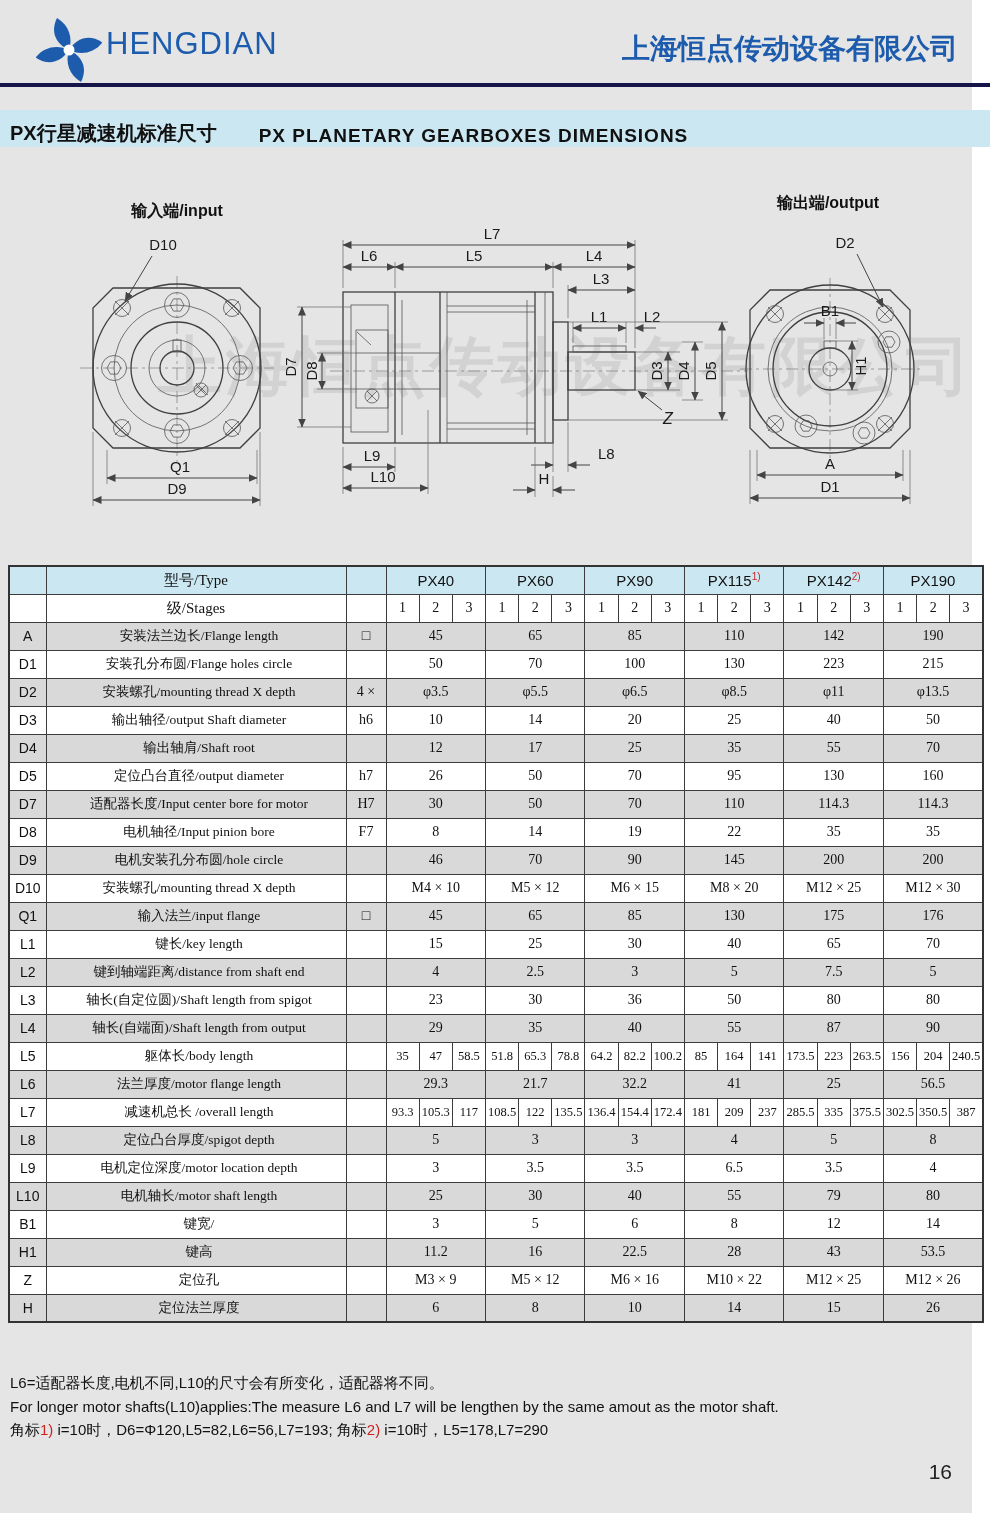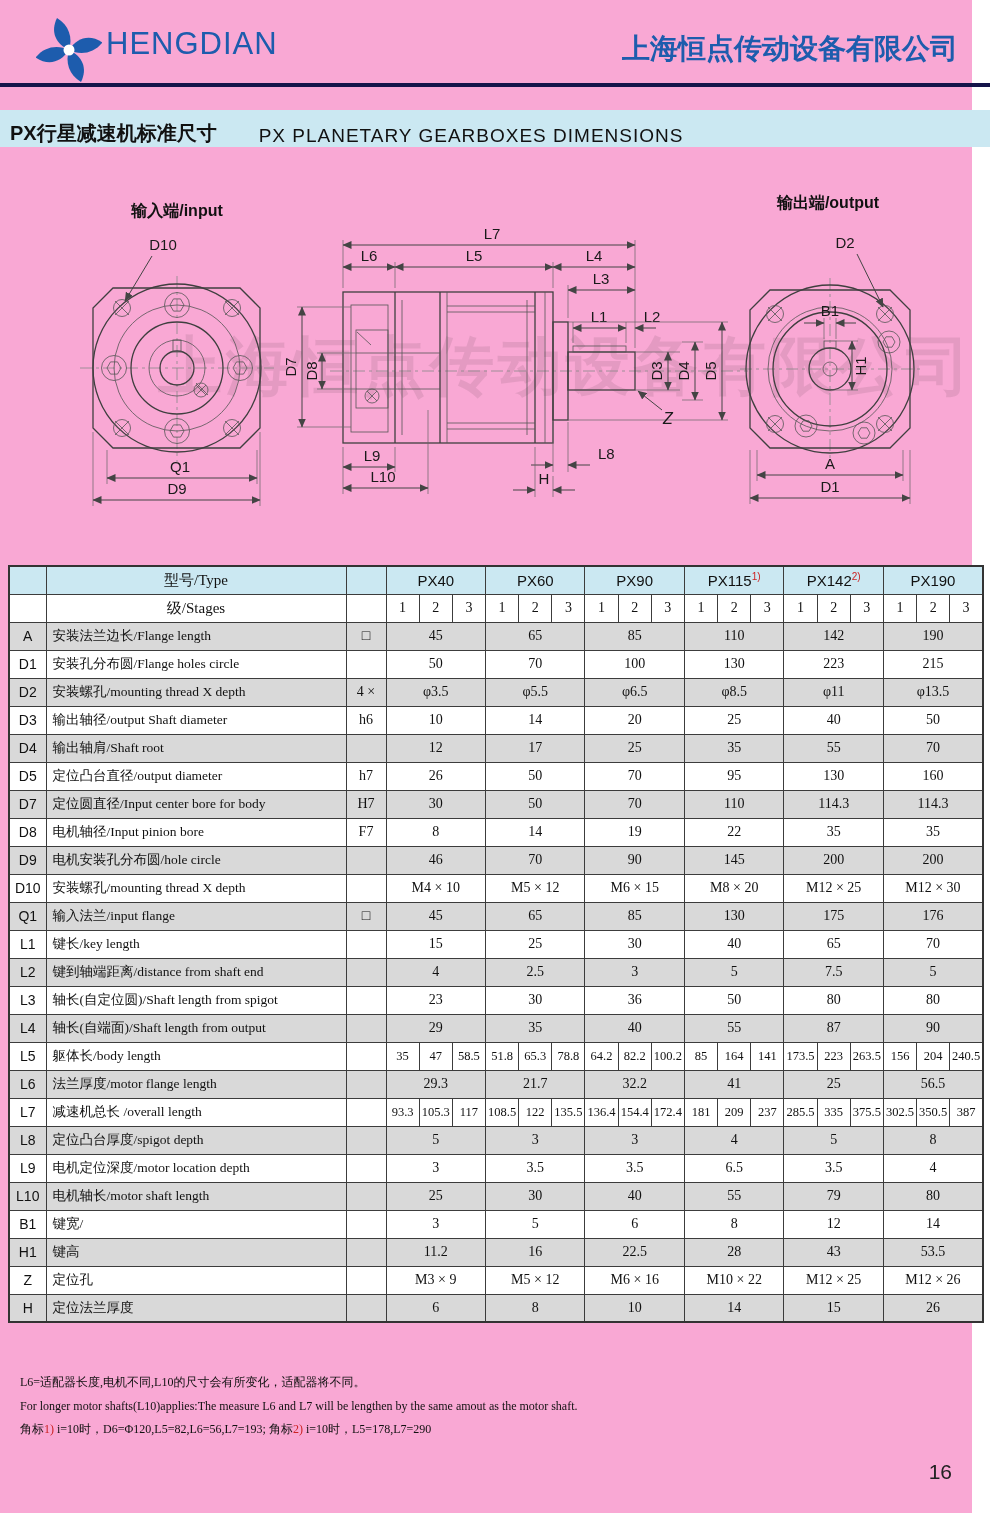--- a/index.html
+++ b/index.html
@@ -1,52 +1,52 @@
 <!DOCTYPE html>
 <html><head>
 <meta charset="utf-8">
 <style>
 *{margin:0;padding:0;box-sizing:border-box}
 html,body{background:#fff}
 body{width:990px;height:1513px;position:relative;font-family:"Liberation Sans",sans-serif;color:#111;overflow:hidden}
-.page{position:absolute;left:0;top:0;width:972px;height:1513px;background:#f9a8d4}
+.page{position:absolute;left:0;top:0;width:972px;height:1513px;background:#e5e5e5}
 
 .logo{position:absolute;left:36px;top:14px}
 .logo-text{position:absolute;left:106px;top:26px;font-size:31px;letter-spacing:1px;color:#1d5cad;font-family:"Liberation Sans",sans-serif}
 .company{position:absolute;right:14px;top:30px;font-size:28px;font-weight:bold;color:#1d5cad;font-family:"Liberation Serif",serif}
 .divider{position:absolute;left:0;top:83px;width:990px;height:4px;background:#15154a}
 
 .titlebar{position:absolute;left:0;top:110px;width:990px;height:37px;background:#cbe8f2;display:flex;align-items:flex-end}
 .title-zh{font-size:20px;font-weight:bold;margin-left:10px;white-space:nowrap}
-.title-en{font-size:19px;font-weight:normal;margin-left:42px;letter-spacing:1px;white-space:nowrap}
+.title-en{font-size:19px;font-weight:bold;margin-left:42px;letter-spacing:1px;white-space:nowrap}
 
 .drawing{position:absolute;left:0;top:150px}
 .out{stroke:#3f3f3f;stroke-width:1.3;fill:none}
 .thin{stroke:#555;stroke-width:0.8;fill:none}
 .cl{stroke:#888;stroke-width:0.8;stroke-dasharray:12 4 3 4;fill:none}
 .dim{stroke:#444;stroke-width:1;fill:none}
 .ext{stroke:#666;stroke-width:0.7;fill:none}
 .dtext{font-size:15px;fill:#1a1a1a;font-family:"Liberation Sans",sans-serif}
 .vtitle{font-size:16px;font-weight:bold;fill:#111}
 .ztext{font-size:16px;font-style:italic;fill:#1a1a1a}
 .wm{font-size:64px;letter-spacing:4px;fill:#000;opacity:0.08;font-weight:bold}
 
 table{position:absolute;left:8px;top:565px;width:974px;border-collapse:collapse;table-layout:fixed;font-family:"Liberation Serif",serif;border:2px solid #333}
 td{border:1px solid #3c3c3c;text-align:center;vertical-align:middle;height:28px;font-size:14px;overflow:hidden;white-space:nowrap;background:#fff}
-td.desc{text-align:left;padding-left:6px;font-size:13.5px}
+td.desc{text-align:center;padding-left:6px;font-size:13.5px}
 td.hd{text-align:center;font-size:15px}
 td.key{font-family:"Liberation Sans",sans-serif;font-size:14px}
 td.blue{background:#cbe8f2}
 td.model{font-family:"Liberation Sans",sans-serif;font-size:15px;background:#cbe8f2}
 td.stage{font-size:14px}
 tr.shade td{background:#d9d9d9}
 td.ps{font-size:12.5px;padding:0}
 sup.red{color:#cc2222;font-size:10px;font-family:"Liberation Sans",sans-serif}
 
-.notes{position:absolute;left:20px;top:1371px;font-family:Liberation Serif, serif;font-size:12px;line-height:23.5px;color:#111}
+.notes{position:absolute;left:10px;top:1371px;font-family:Liberation Sans, sans-serif;font-size:15px;line-height:23.5px;color:#111}
 .notes .red{color:#cc2222}
 .pagenum{position:absolute;right:20px;top:1460px;font-size:21px;font-family:"Liberation Sans",sans-serif;color:#222}
 </style>
 </head>
 <body>
 
 <div class="page">
 
   <svg class="logo" width="66" height="70" viewBox="0 0 66 70">
     <g fill="#1d5cad">
@@ -414,21 +414,21 @@
           <td class="">h7</td>
           <td class="" colspan="3">26</td>
           <td class="" colspan="3">50</td>
           <td class="" colspan="3">70</td>
           <td class="" colspan="3">95</td>
           <td class="" colspan="3">130</td>
           <td class="" colspan="3">160</td>
         </tr>
         <tr class="shade">
           <td class="key">D7</td>
-          <td class="desc">定位圆直径/Input center bore for body</td>
+          <td class="desc">适配器长度/Input center bore for motor</td>
           <td class="">H7</td>
           <td class="" colspan="3">30</td>
           <td class="" colspan="3">50</td>
           <td class="" colspan="3">70</td>
           <td class="" colspan="3">110</td>
           <td class="" colspan="3">114.3</td>
           <td class="" colspan="3">114.3</td>
         </tr>
         <tr>
           <td class="key">D8</td>

